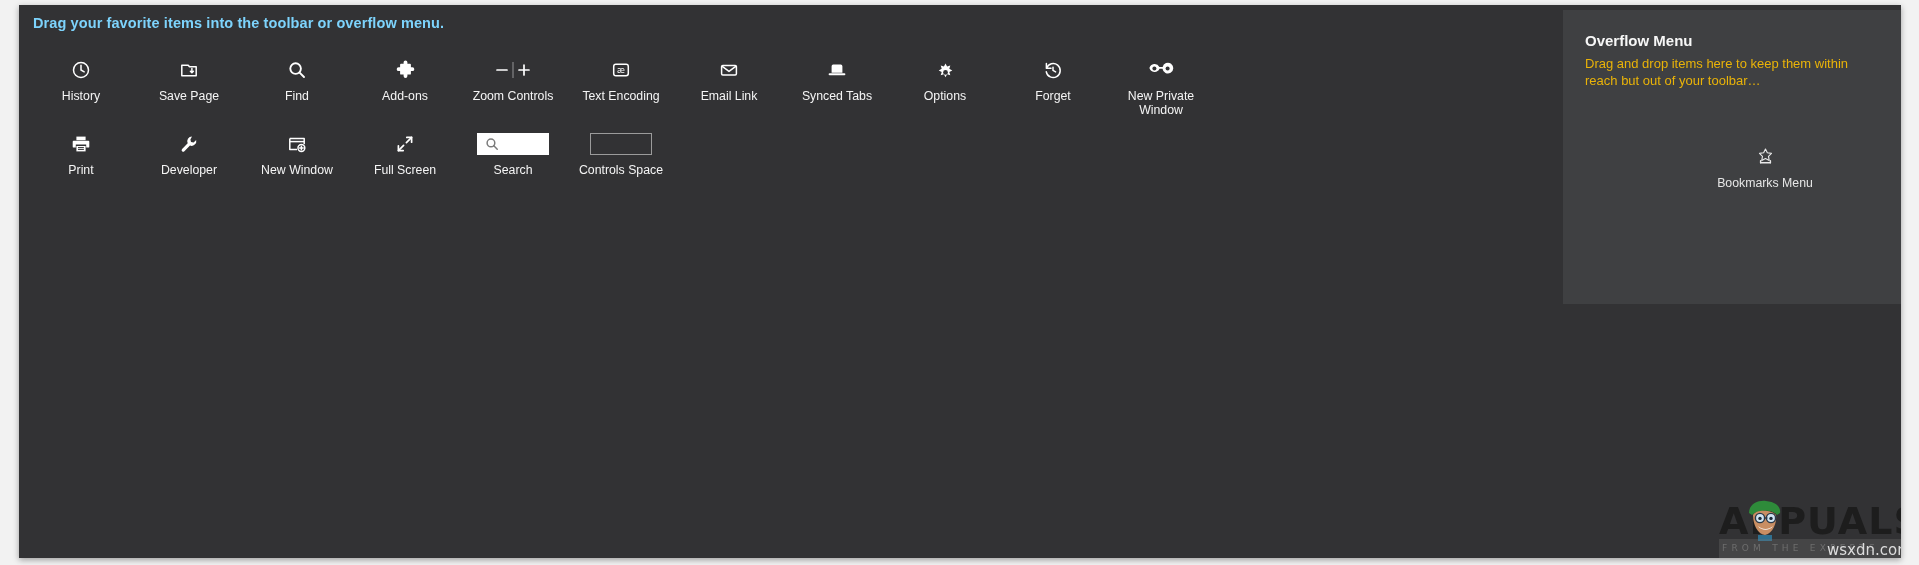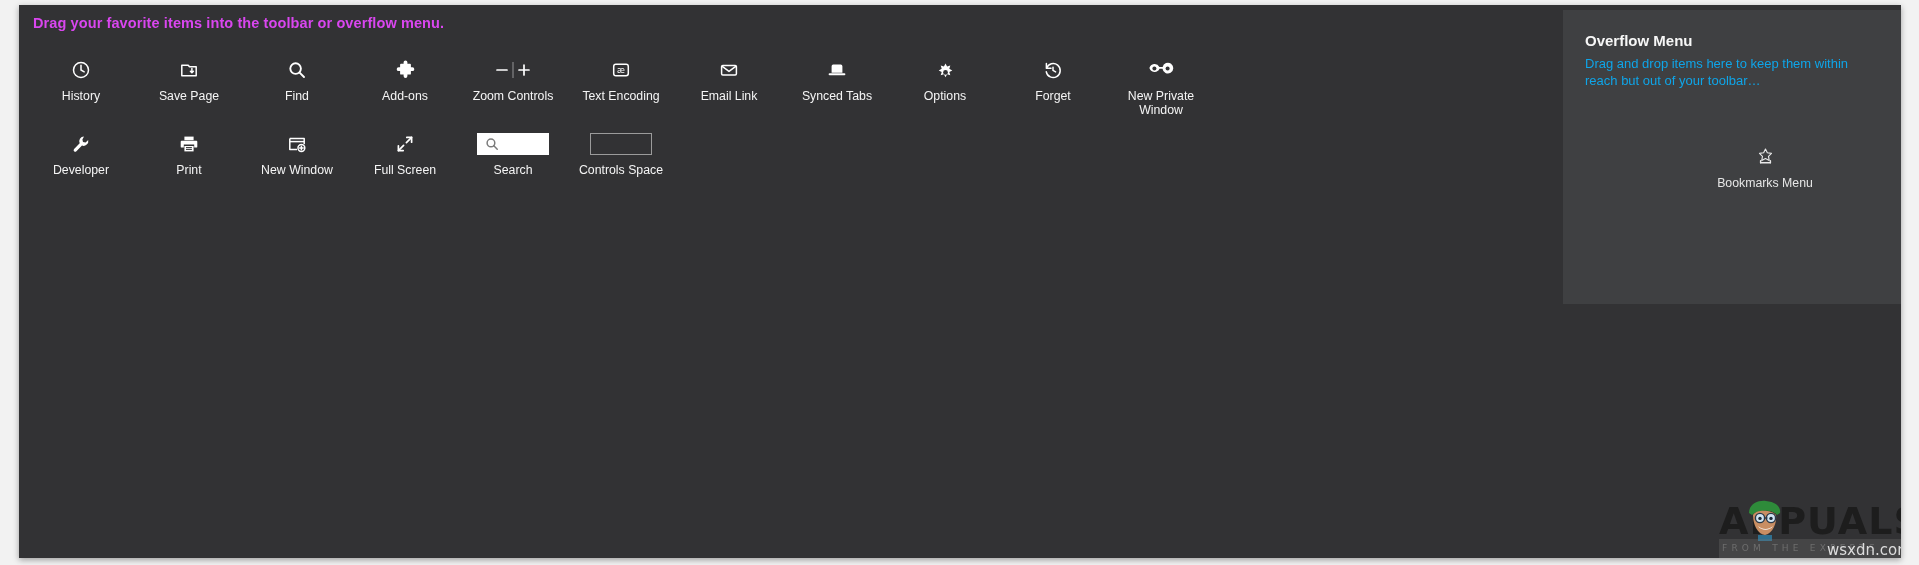--- a/index.html
+++ b/index.html
@@ -29,21 +29,21 @@
     background: #323234;
     box-shadow: 0 2px 6px rgba(0,0,0,0.35);
     overflow: hidden;
   }
   .instruction {
     position: absolute;
     left: 14px;
     top: 10px;
     font-size: 14.5px;
     font-weight: bold;
-    color: #d946ef;
+    color: #7dd3fc;
     letter-spacing: 0.1px;
     white-space: nowrap;
   }
   
   .palette {
     position: absolute;
     left: 8px;
     top: 46px;
     width: 1520px;
   }
@@ -119,21 +119,21 @@
   }
   .overflow-title {
     font-size: 15px;
     font-weight: bold;
     color: #f7f7f7;
     margin: 0 0 6px 0;
   }
   .overflow-desc {
     font-size: 13px;
     line-height: 17px;
-    color: #0ea5e9;
+    color: #eab308;
     margin: 0;
     max-width: 292px;
   }
   .overflow-items {
     margin-top: 54px;
     display: flex;
     flex-direction: row;
     justify-content: center;
   }
   .overflow-item {
@@ -328,36 +328,36 @@
           <div class="tool-label">New Private Window</div>
         </div>
 
       </div>
 
       <div class="palette-row row2">
 
         <div class="tool-item">
           <div class="tool-icon">
             <svg width="20" height="20" viewBox="0 0 20 20" fill="#ffffff">
-              <path d="M13.0 2.4 a4.8 4.8 0 0 0 -4.3 6.9 l-5.6 5.6 a1.6 1.6 0 0 0 2.3 2.3 l5.6 -5.6 a4.8 4.8 0 0 0 6.2 -5.6 l-2.6 2.6 l-2.6 -0.6 l-0.6 -2.6 z"></path>
-            </svg>
-          </div>
-          <div class="tool-label">Developer</div>
-        </div>
-
-        <div class="tool-item">
-          <div class="tool-icon">
-            <svg width="20" height="20" viewBox="0 0 20 20" fill="#ffffff">
               <rect x="5.4" y="2.6" width="9.2" height="3.6"></rect>
               <path d="M2.6 6.8 h14.8 a0.9 0.9 0 0 1 0.9 0.9 v5.0 a0.9 0.9 0 0 1 -0.9 0.9 h-2.2 v-3.0 h-10.4 v3.0 h-2.2 a0.9 0.9 0 0 1 -0.9 -0.9 v-5.0 a0.9 0.9 0 0 1 0.9 -0.9 z"></path>
               <rect x="5.4" y="12.0" width="9.2" height="5.4"></rect>
               <path d="M7.0 13.6 h5.9 M7.0 15.4 h5.9" stroke="#323234" stroke-width="1"></path>
             </svg>
           </div>
           <div class="tool-label">Print</div>
+        </div>
+
+        <div class="tool-item">
+          <div class="tool-icon">
+            <svg width="20" height="20" viewBox="0 0 20 20" fill="#ffffff">
+              <path d="M13.0 2.4 a4.8 4.8 0 0 0 -4.3 6.9 l-5.6 5.6 a1.6 1.6 0 0 0 2.3 2.3 l5.6 -5.6 a4.8 4.8 0 0 0 6.2 -5.6 l-2.6 2.6 l-2.6 -0.6 l-0.6 -2.6 z"></path>
+            </svg>
+          </div>
+          <div class="tool-label">Developer</div>
         </div>
 
         <div class="tool-item">
           <div class="tool-icon">
             <svg width="20" height="20" viewBox="0 0 20 20" fill="none" stroke="#ffffff" stroke-width="1.5">
               <path d="M2.8 4.4 h14.4 v5.8 M2.8 4.4 v11.2 h7.2" stroke-linejoin="round"></path>
               <path d="M2.8 7.6 h14.4"></path>
               <circle cx="14.4" cy="14.0" r="3.4"></circle>
               <path d="M14.4 12.2 v3.6 M12.6 14.0 h3.6" stroke-linecap="round"></path>
             </svg>

